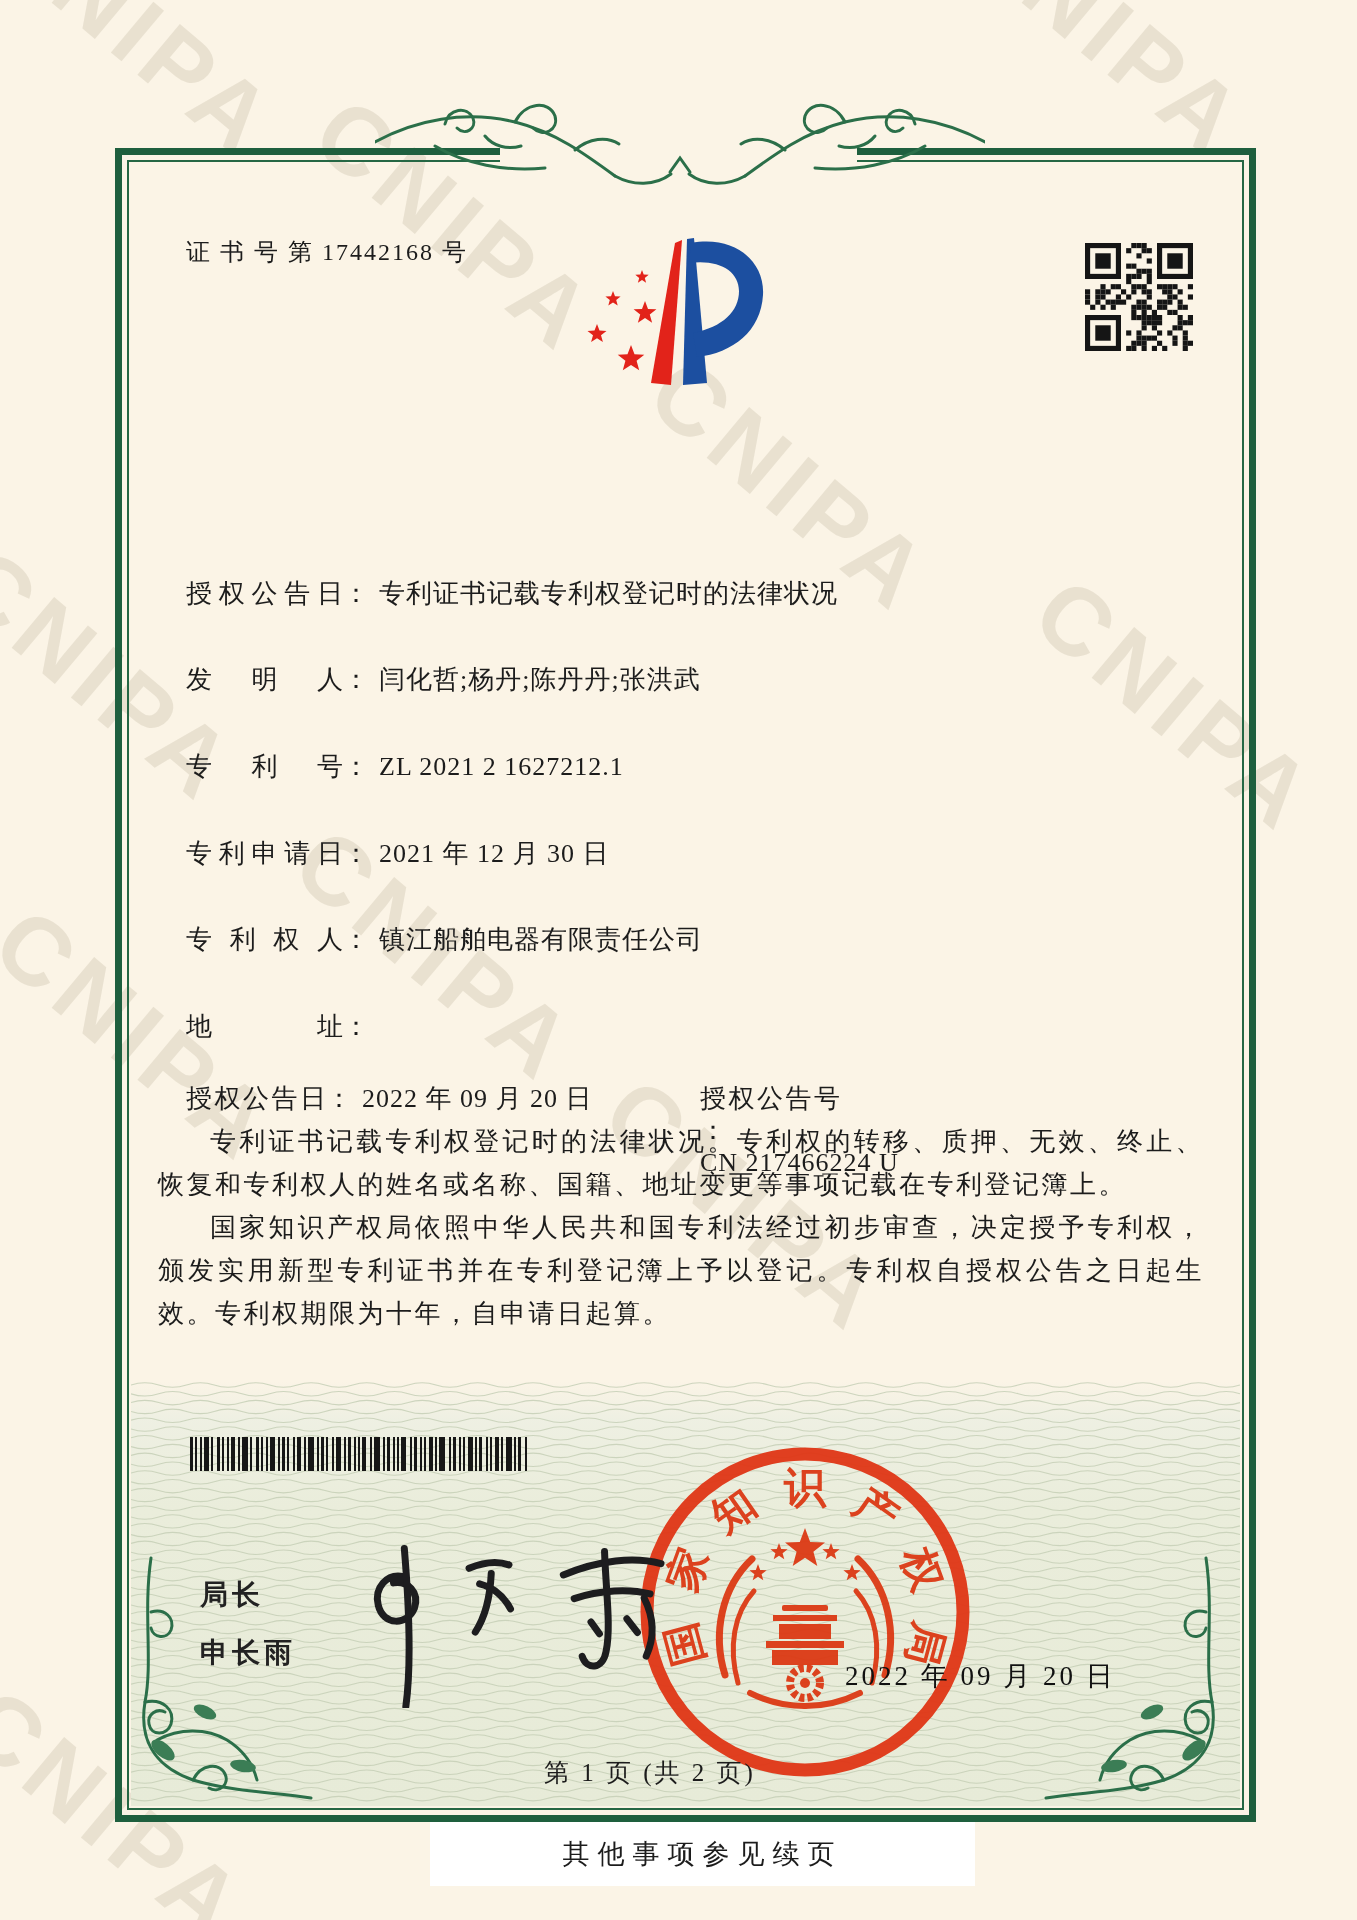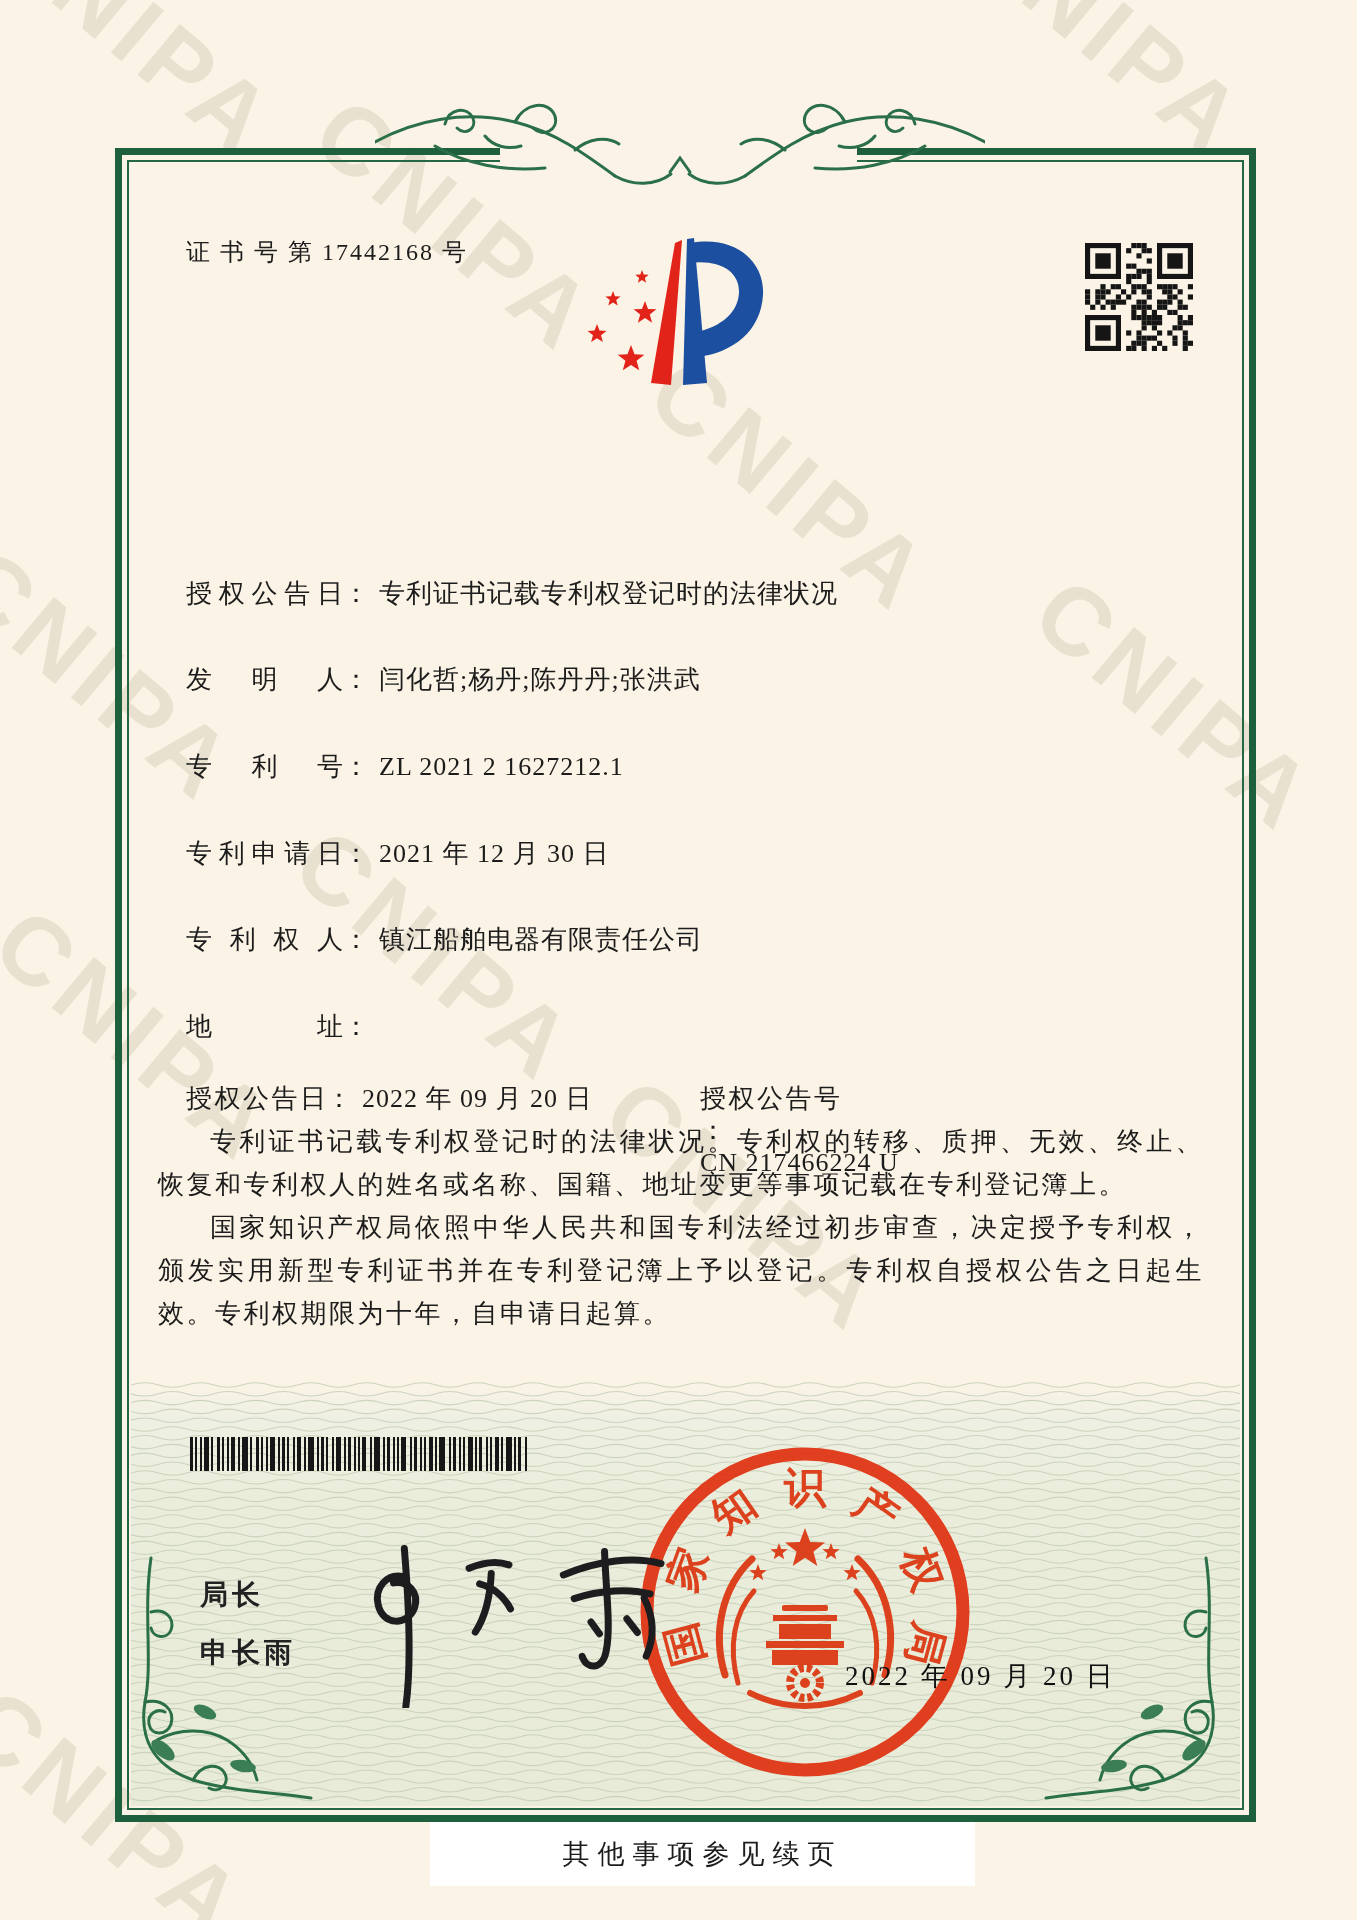--- a/index.html
+++ b/index.html
@@ -430,15 +430,16 @@
       <path d="M95,238 C82,196 92,150 122,122" fill="none" stroke-width="7" stroke-linecap="round"></path>
       <path d="M255,238 C268,196 258,150 228,122" fill="none" stroke-width="7" stroke-linecap="round"></path>
       <path d="M108,246 C98,210 104,176 124,154" fill="none" stroke-width="5" stroke-linecap="round"></path>
       <path d="M242,246 C252,210 246,176 226,154" fill="none" stroke-width="5" stroke-linecap="round"></path>
       <path d="M120,256 C140,266 160,269 175,269" fill="none" stroke-width="6" stroke-linecap="round"></path>
       <path d="M230,256 C210,266 190,269 175,269" fill="none" stroke-width="6" stroke-linecap="round"></path>
     </g>
   </svg>
   <div class="seal-date">2022 年 09 月 20 日</div>
 
+  <div class="page-info">第 1 页 (共 2 页)</div>
   <div class="continuation">其他事项参见续页</div>
 
 </div>
 
 </body></html>

